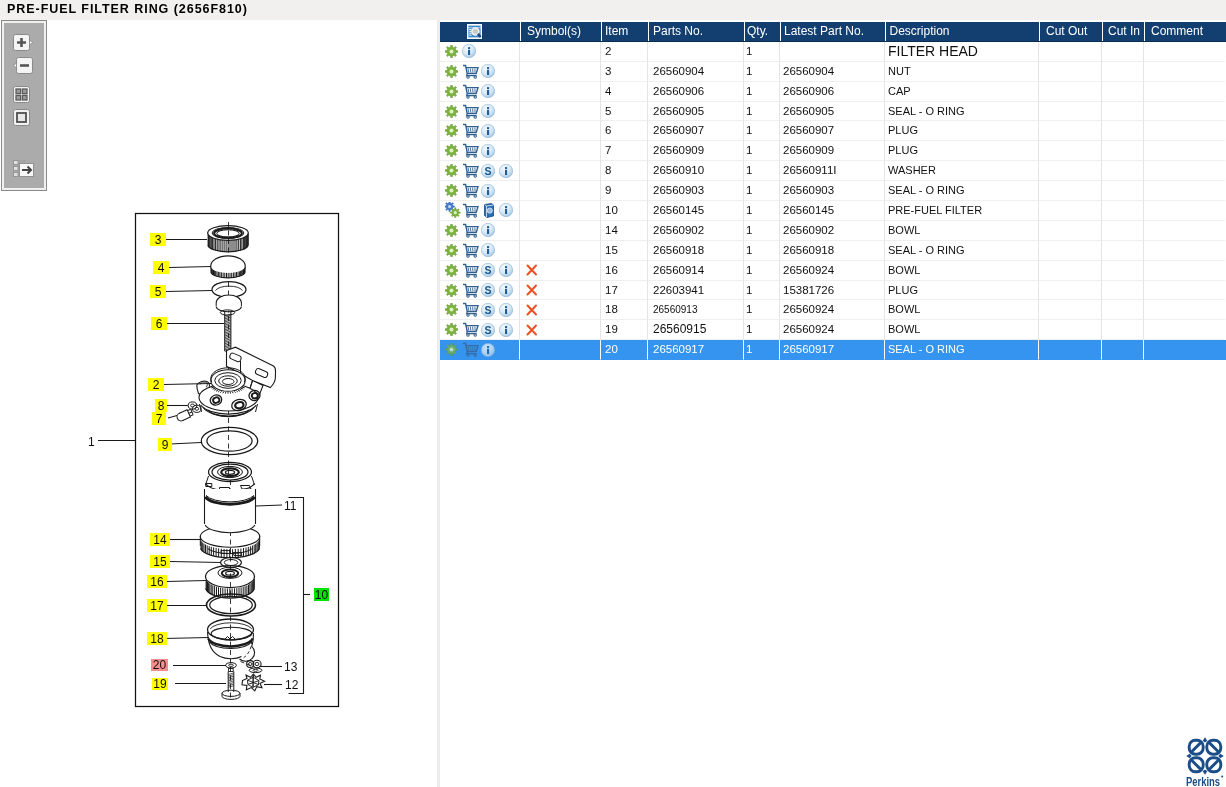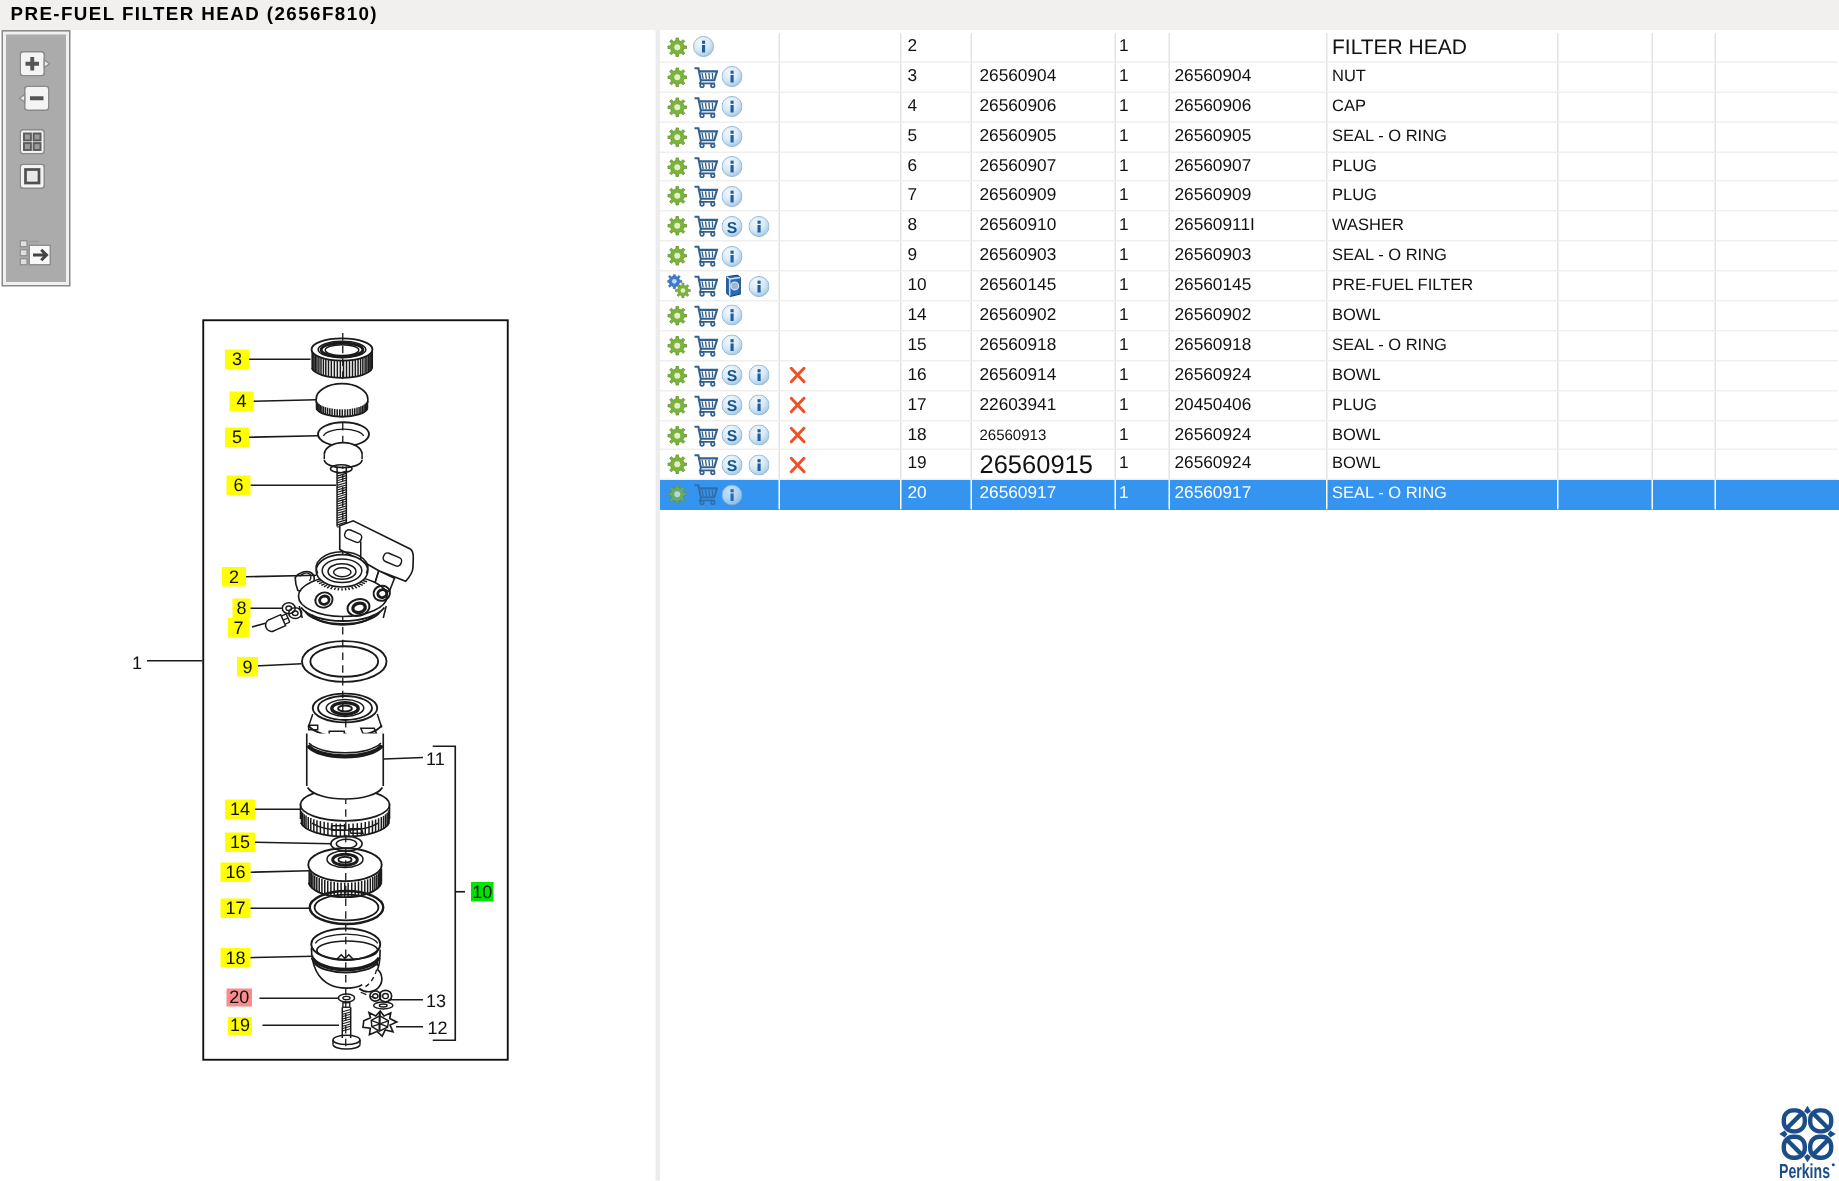--- a/index.html
+++ b/index.html
@@ -75,21 +75,21 @@
  <rect x="0" y="0" width="15" height="15" fill="#fff"></rect>
  <rect x="1.4" y="1.6" width="12.2" height="1.9" fill="#3d87cd"></rect>
  <rect x="1.4" y="4.1" width="12.2" height="9.3" fill="#3d87cd"></rect>
  <path d="M2.2 5.4 h2.4 M2.2 7.3 h2.4 M2.2 9.2 h2.4 M2.2 11.1 h2.4" stroke="#fff" stroke-width="1"></path>
  <circle cx="8.4" cy="7.4" r="3.5" fill="#d2d2d2" stroke="#f3f3f3" stroke-width="1.5"></circle>
  <path d="M10.9 9.9 L13.7 13" stroke="#1d4c7c" stroke-width="2.4"></path>
  <path d="M6.7 6.4 h3.4 M6.3 8 h4.2" stroke="#c0c0c0" stroke-width="0.7"></path>
 </g>
 </defs>
 </svg>
-<div id="titlebar">PRE-FUEL FILTER HEAD (2656F810)</div>
+<div id="titlebar">PRE-FUEL FILTER RING (2656F810)</div>
 <div id="divider"></div>
 <div id="toolbar">
  <div class="tbtn" style="top:11px"><svg width="22" height="17" viewBox="0 0 22 17">
   <rect x="0.5" y="0.5" width="16" height="16" rx="2" fill="#f4f4f4" stroke="#8a8a8a"></rect>
   <path d="M8.5 4 V13 M4 8.5 H13" stroke="#555" stroke-width="2.6"></path>
   <path d="M16.5 6 L20 8.5 L16.5 11 Z" fill="#e8e8e8" stroke="#8a8a8a" stroke-width="0.8"></path>
  </svg></div>
  <div class="tbtn" style="top:34px;left:7px"><svg width="22" height="17" viewBox="0 0 22 17">
   <rect x="5.5" y="0.5" width="16" height="16" rx="2" fill="#f4f4f4" stroke="#8a8a8a"></rect>
   <path d="M9 8.5 H18" stroke="#555" stroke-width="2.6"></path>
@@ -479,20 +479,36 @@
     <rect x="152" y="678" width="16" height="12" fill="#ffff00"></rect>
     <text x="160.0" y="687.5" text-anchor="middle" font-size="12" fill="#111">19</text>
     <rect x="314" y="588" width="15" height="13" fill="#00e300"></rect>
     <text x="321.5" y="598.5" text-anchor="middle" font-size="12" fill="#111">10</text>
     <line x1="259" y1="666.5" x2="282" y2="666.5" stroke="#1a1a1a" stroke-width="1.1"></line>
     <text x="284" y="671" font-size="12" fill="#111">13</text>
     <line x1="264" y1="684.5" x2="282" y2="684.5" stroke="#1a1a1a" stroke-width="1.1"></line>
     <text x="285" y="689" font-size="12" fill="#111">12</text>
   </svg>
 <div id="tablewrap">
+    <div class="thead">
+      <div class="hc hc0" style="width:81px;padding-left:27px">
+        <svg width="15" height="15" viewBox="0 0 15 15">
+          <use href="#hdrico"></use>
+        </svg>
+      </div>
+      <div class="hc" style="width:81px;padding-left:6px">Symbol(s)</div>
+      <div class="hc" style="width:47px;padding-left:3px">Item</div>
+      <div class="hc" style="width:96px;padding-left:4px">Parts No.</div>
+      <div class="hc" style="width:36px;padding-left:2px">Qty.</div>
+      <div class="hc" style="width:105px;padding-left:3px">Latest Part No.</div>
+      <div class="hc" style="width:154px;padding-left:3.5px">Description</div>
+      <div class="hc" style="width:63px;padding-left:6px">Cut Out</div>
+      <div class="hc" style="width:42px;padding-left:5px">Cut In</div>
+      <div class="hc" style="width:81px;padding-left:6px">Comment</div>
+    </div>
     <div class="trow">
       <div class="cell c0" style="width:80px">
         <span style="margin-right:4px;display:inline-flex">
           <svg width="13" height="13" viewBox="0 0 13 13">
             <use href="#gear"></use>
           </svg>
         </span>
         <span style="margin-right:4px;display:inline-flex">
           <svg width="14" height="14" viewBox="0 0 14 14">
             <use href="#ic_i"></use>
@@ -860,21 +876,21 @@
         </span>
       </div>
       <div class="cell csym" style="width:81px">
         <svg width="12" height="12" viewBox="0 0 12 12">
           <use href="#redx"></use>
         </svg>
       </div>
       <div class="cell" style="width:47px;padding-left:4px;font-size:11.5px">17</div>
       <div class="cell" style="width:96px;padding-left:5px;font-size:11.5px">22603941</div>
       <div class="cell" style="width:36px;padding-left:2px;font-size:11.5px">1</div>
-      <div class="cell" style="width:105px;padding-left:3px;font-size:11.5px">20450406</div>
+      <div class="cell" style="width:105px;padding-left:3px;font-size:11.5px">15381726</div>
       <div class="cell" style="width:154px;padding-left:3px;font-size:11px">PLUG</div>
       <div class="cell" style="width:63px;padding-left:3px;font-size:11px"></div>
       <div class="cell" style="width:42px;padding-left:3px;font-size:11px"></div>
       <div class="cell" style="width:81px;padding-left:3px;font-size:11px"></div>
     </div>
     <div class="trow">
       <div class="cell c0" style="width:80px">
         <span style="margin-right:4px;display:inline-flex">
           <svg width="13" height="13" viewBox="0 0 13 13">
             <use href="#gear"></use>
@@ -932,21 +948,21 @@
             <use href="#ic_i"></use>
           </svg>
         </span>
       </div>
       <div class="cell csym" style="width:81px">
         <svg width="12" height="12" viewBox="0 0 12 12">
           <use href="#redx"></use>
         </svg>
       </div>
       <div class="cell" style="width:47px;padding-left:4px;font-size:11.5px">19</div>
-      <div class="cell" style="width:96px;padding-left:5px;font-size:17px">26560915</div>
+      <div class="cell" style="width:96px;padding-left:5px;font-size:12px">26560915</div>
       <div class="cell" style="width:36px;padding-left:2px;font-size:11.5px">1</div>
       <div class="cell" style="width:105px;padding-left:3px;font-size:11.5px">26560924</div>
       <div class="cell" style="width:154px;padding-left:3px;font-size:11px">BOWL</div>
       <div class="cell" style="width:63px;padding-left:3px;font-size:11px"></div>
       <div class="cell" style="width:42px;padding-left:3px;font-size:11px"></div>
       <div class="cell" style="width:81px;padding-left:3px;font-size:11px"></div>
     </div>
     <div class="trow sel">
       <div class="cell c0" style="width:80px">
         <span style="margin-right:4px;display:inline-flex">

